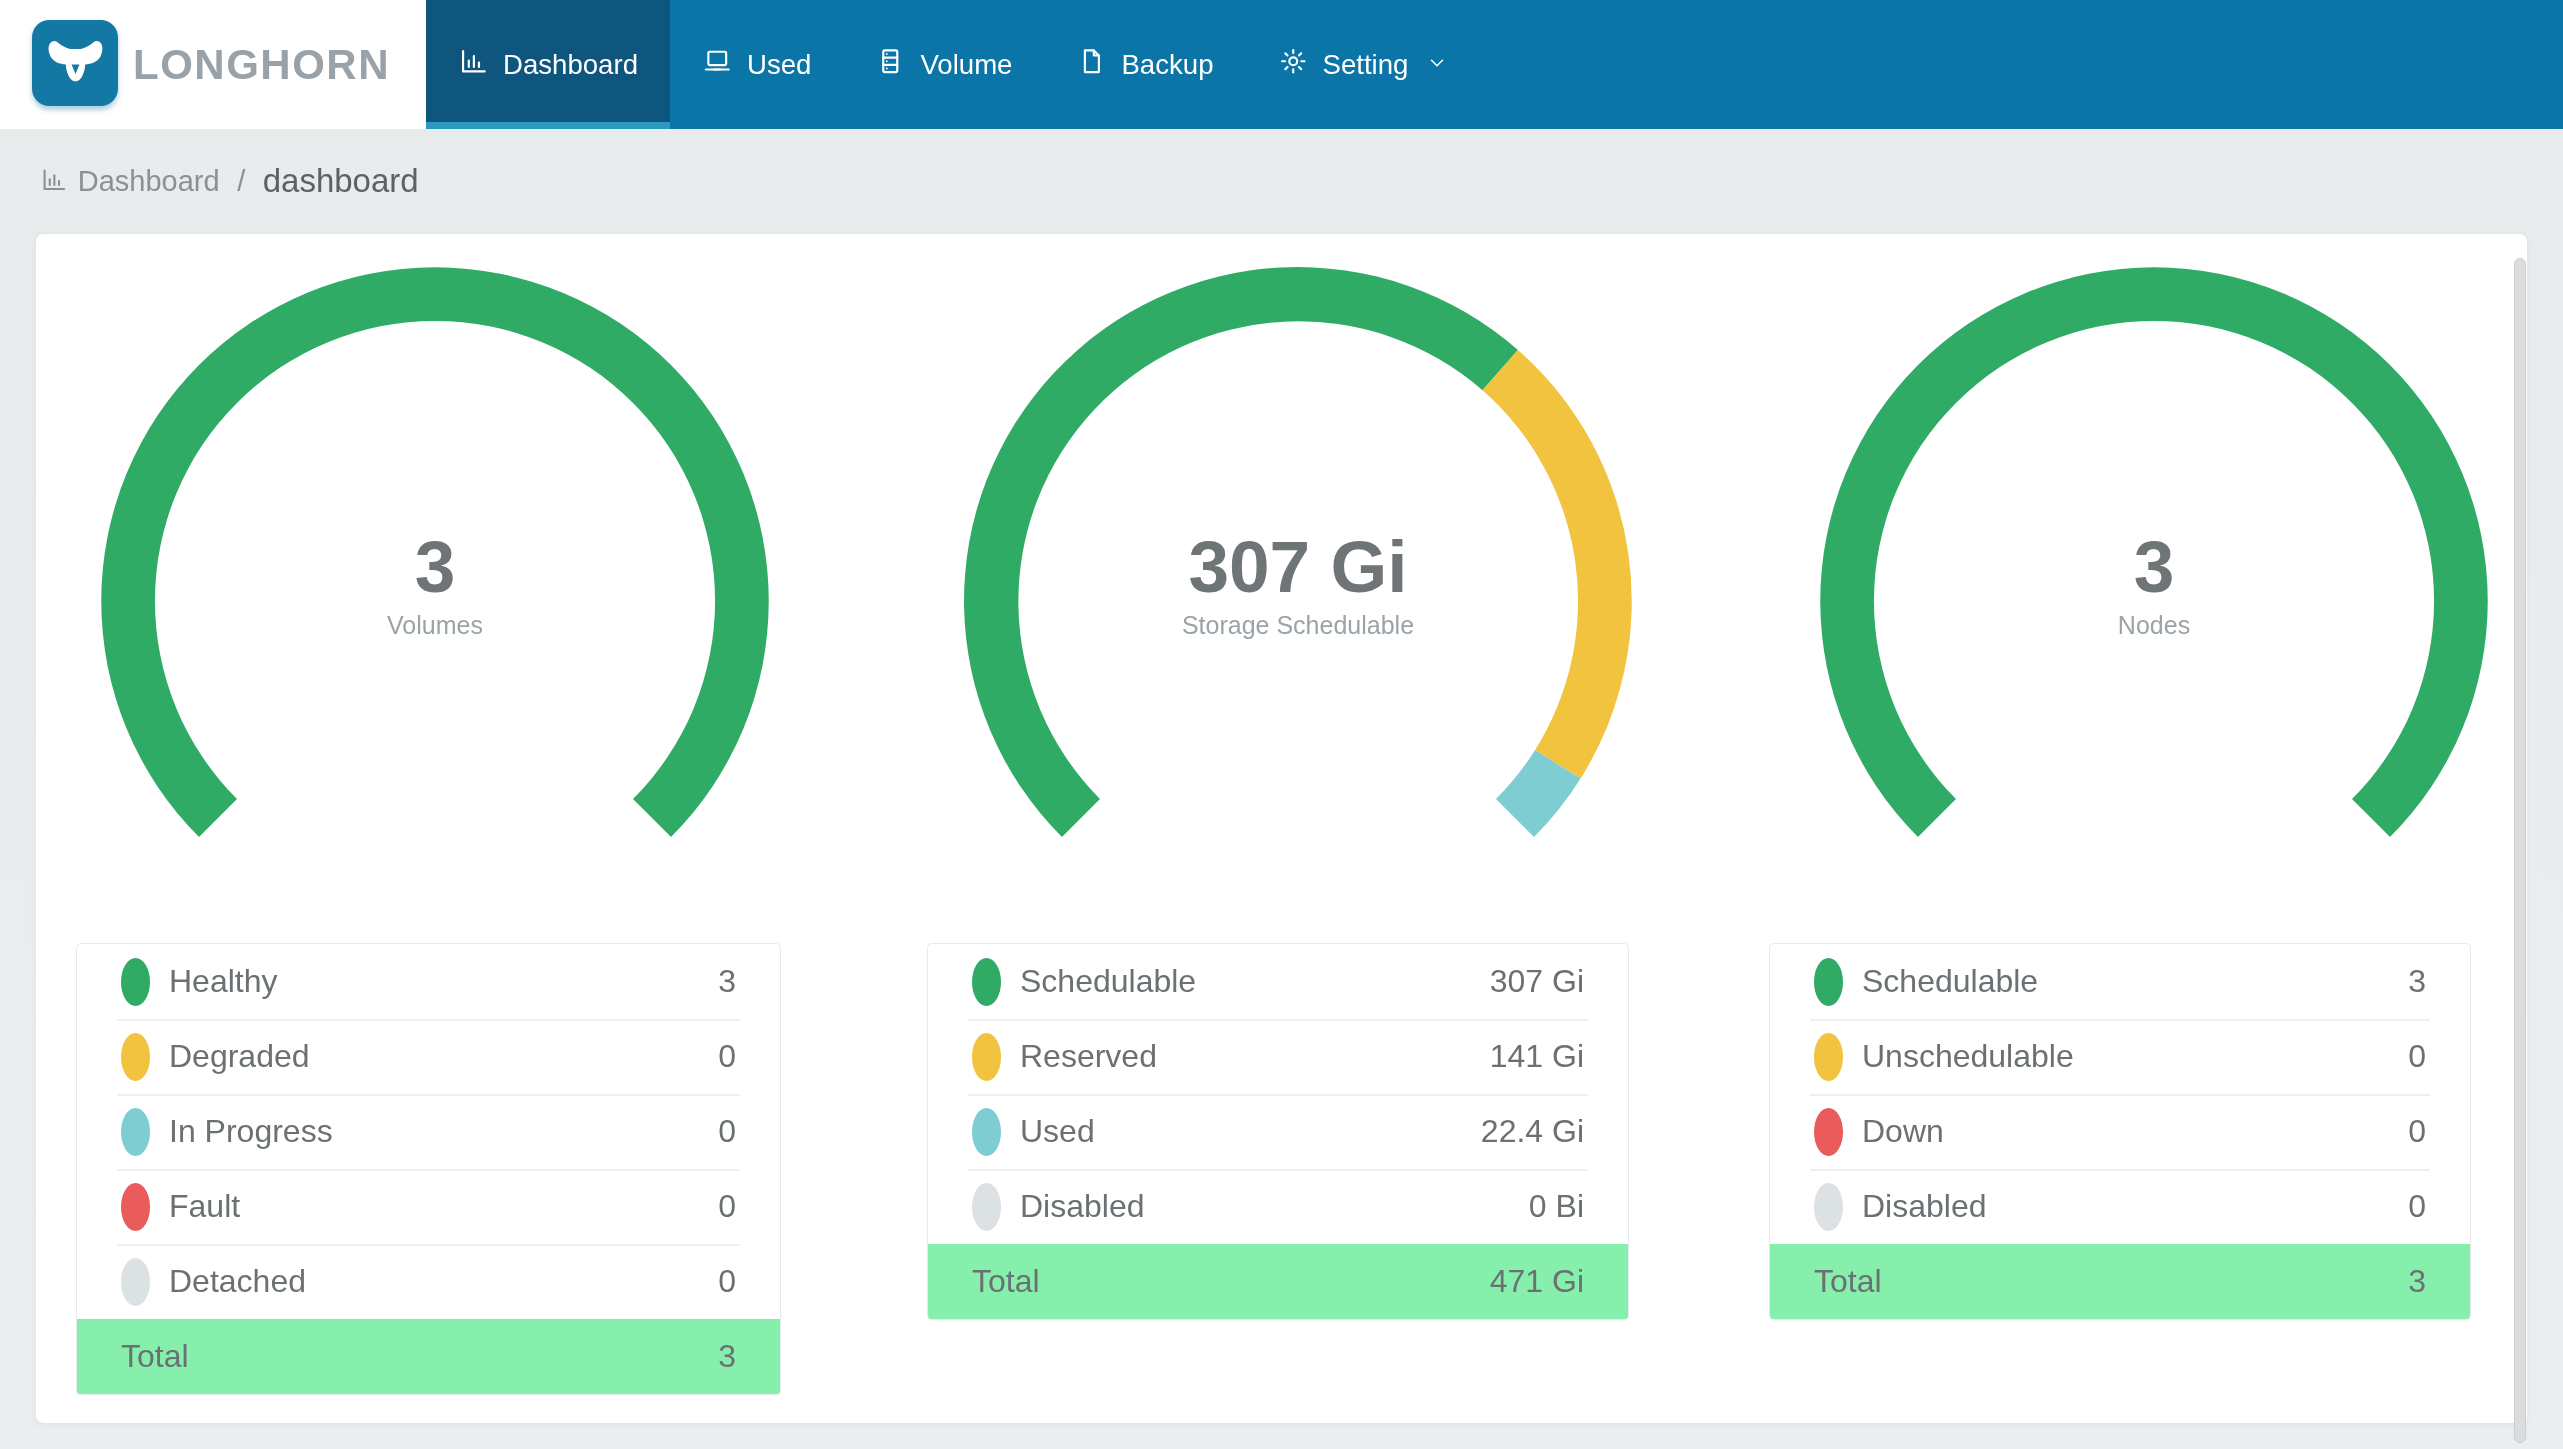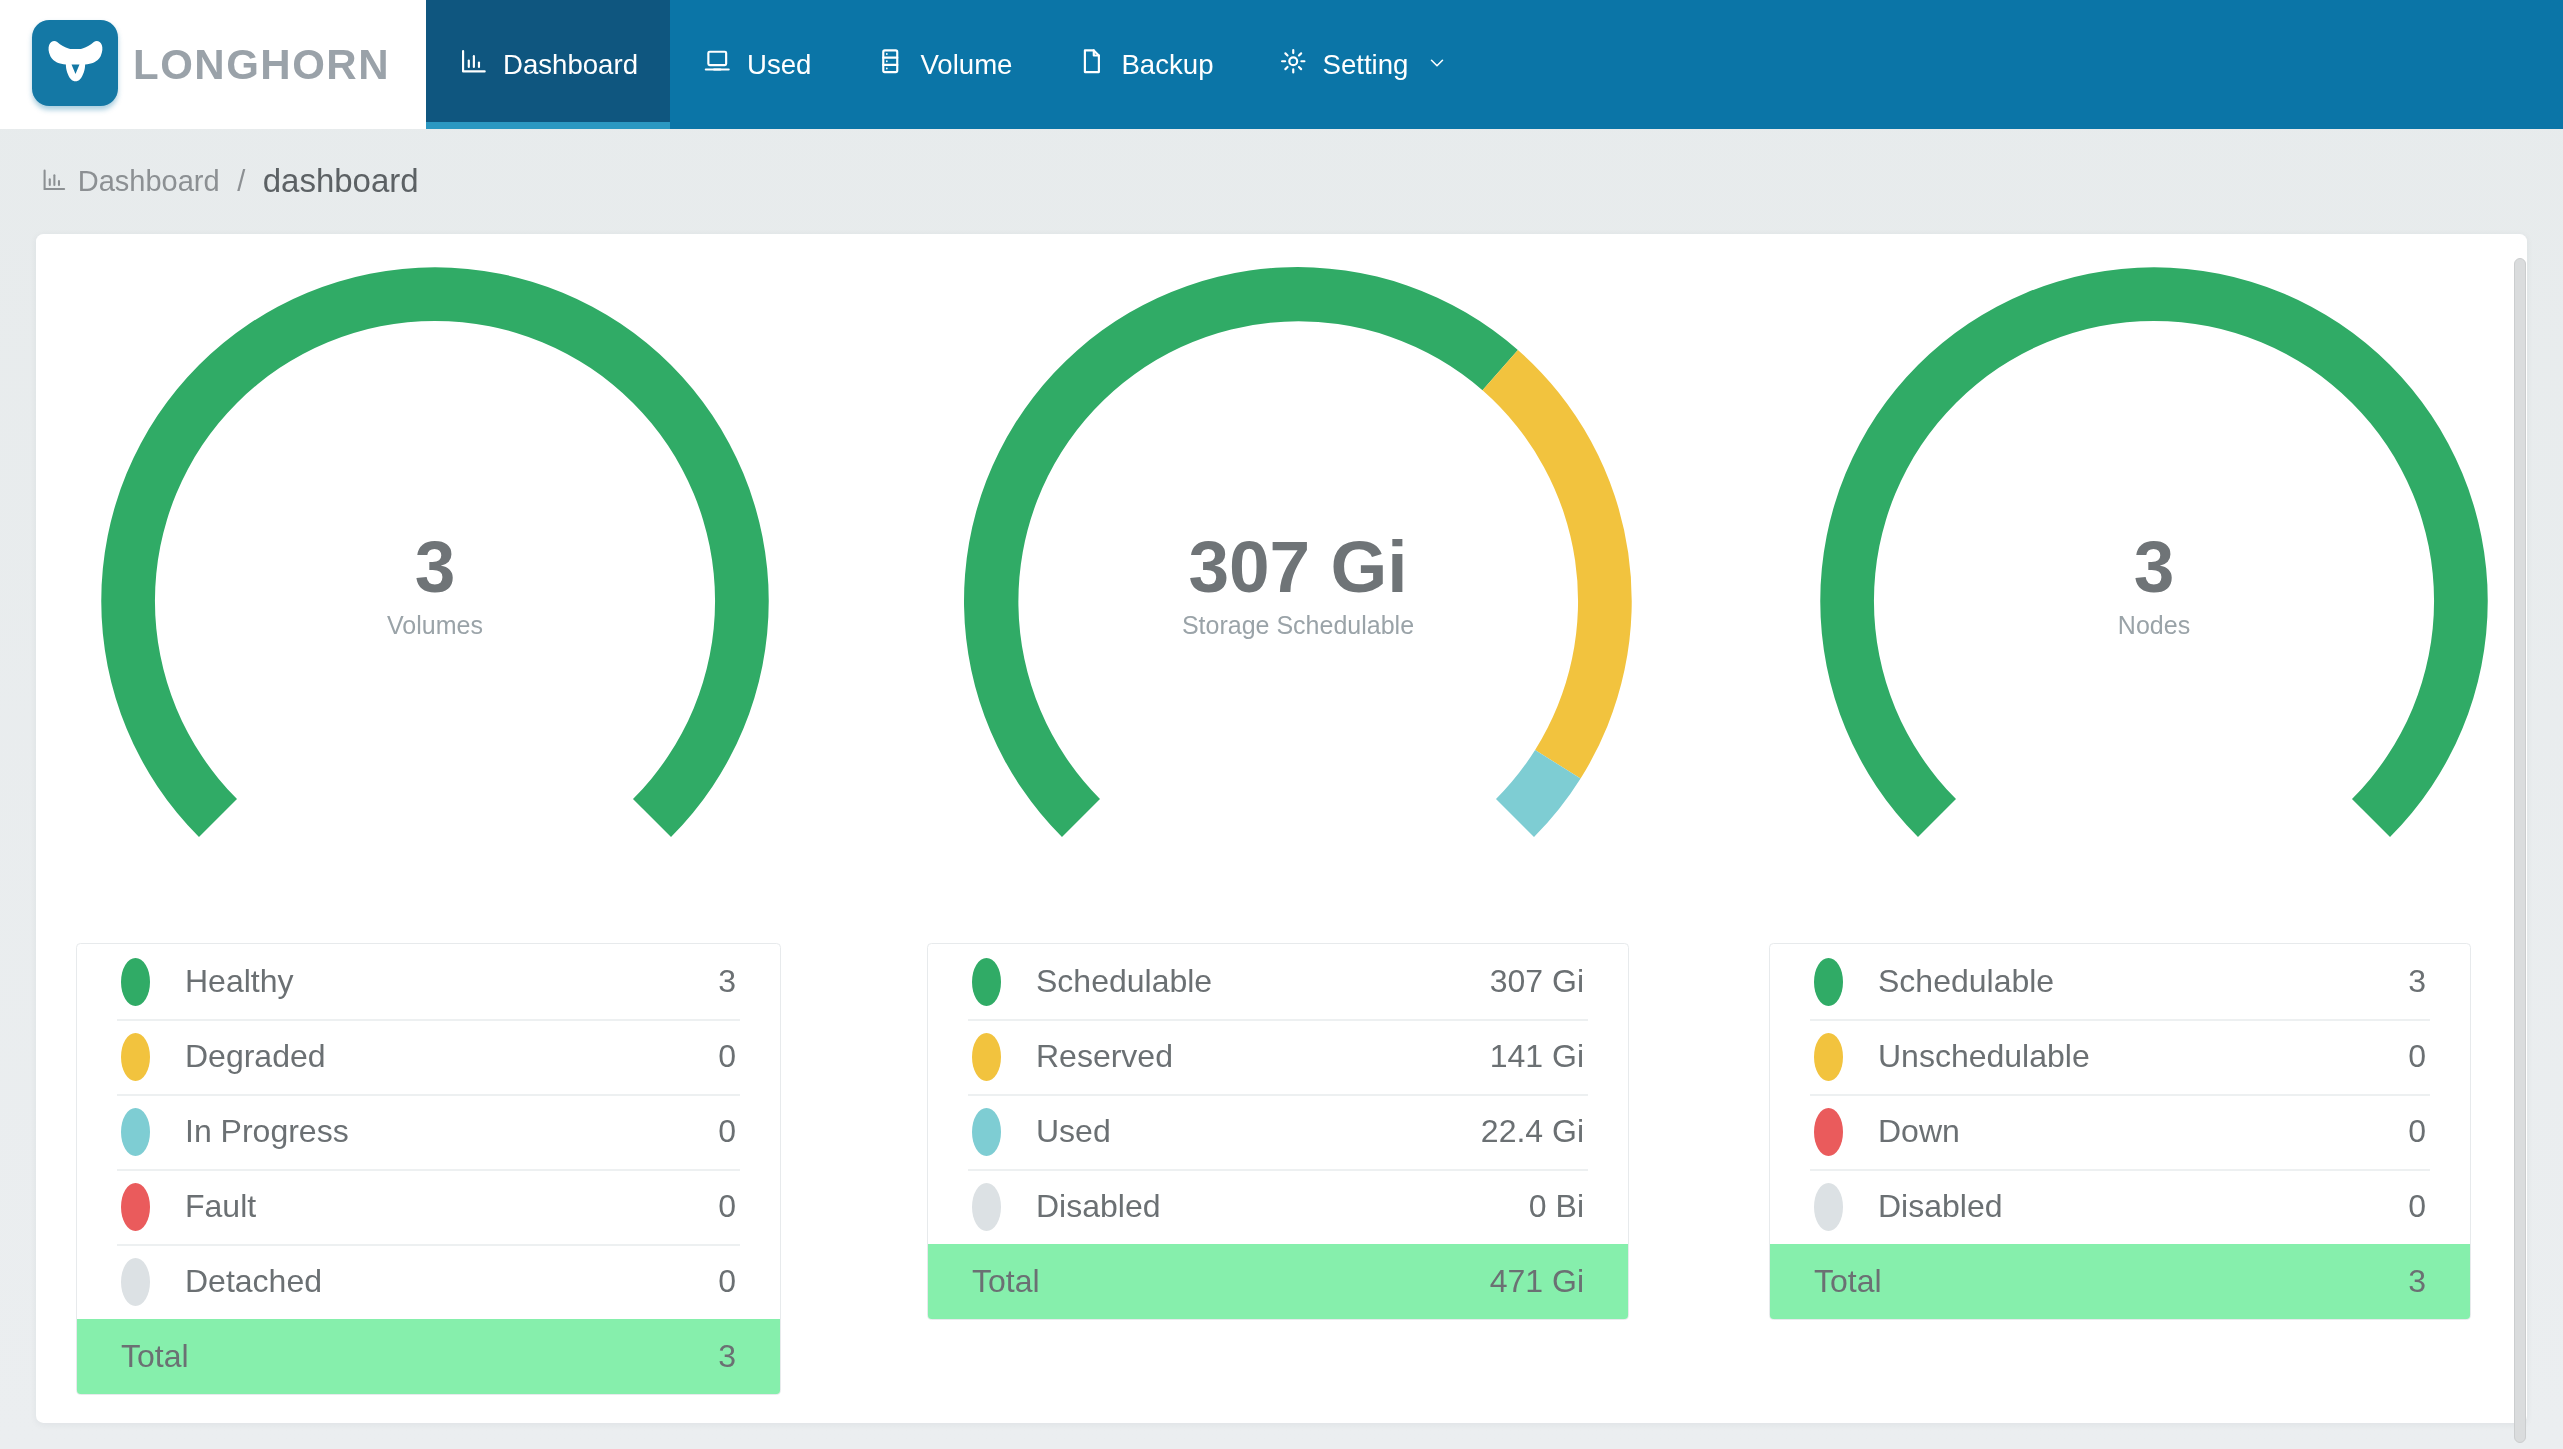--- a/index.html
+++ b/index.html
@@ -43,21 +43,21 @@
   .gauge-center { position:absolute; width:682px; text-align:center; pointer-events:none; }
   .gauge-number { top:296px; font-size:73px; line-height:73px; font-weight:700; color:#6f7477; }
   .gauge-label  { top:376px; font-size:25px; line-height:30.5px; color:#9aa3a8; }
   .gc-0 { left:58px; } .gc-1 { left:921px; } .gc-2 { left:1777px; }
 
   
   .legend-card { position:absolute; top:709px; background:#ffffff; border:1.5px solid #e7eaec; border-radius:4.4px; overflow:hidden; }
   #legend-0 { left:40px;  width:705px; }
   #legend-1 { left:891px; width:702px; }
   #legend-2 { left:1733px; width:702px; }
-  .legend-row { height:75px; display:flex; align-items:center; padding:0 44px; position:relative; font-size:32px; color:#6b7073;gap:16px; }
+  .legend-row { height:75px; display:flex; align-items:center; padding:0 44px; position:relative; font-size:32px; color:#6b7073; }
   .legend-row + .legend-row::before { content:""; position:absolute; top:0; left:40px; right:40px; height:1.5px; background:#edf0f1; }
   .legend-row.total-row::before { display:none; }
   .legend-dot { width:29px; height:48px; border-radius:50%; margin-right:19px; flex:0 0 auto; }
   .legend-label { flex:1 1 auto; }
   .legend-value { flex:0 0 auto; text-align:right; }
   .total-row { background:#86efac; }
 
   
   .scrollbar-thumb { position:absolute; left:2514px; top:258px; width:11.6px; height:1185px;
     background:#dadcdd; border:0.7px solid #cbcdce; border-radius:6.5px; }

